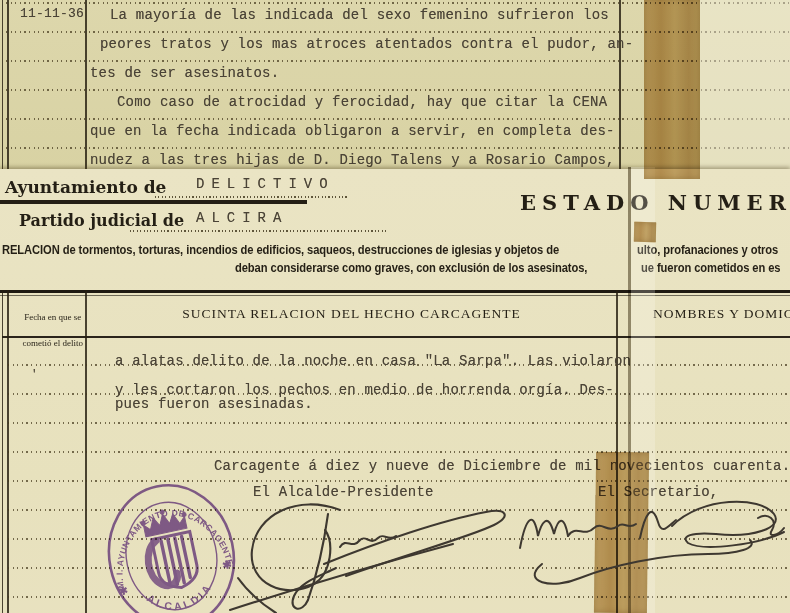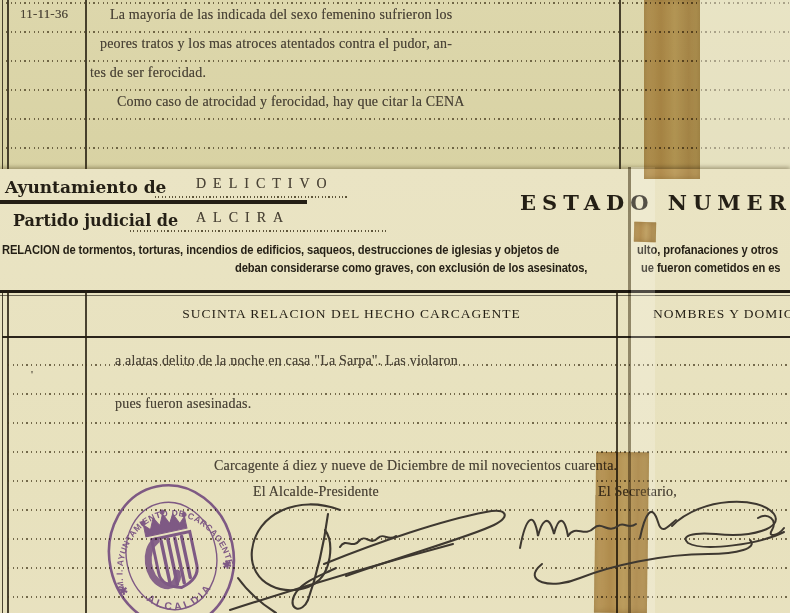--- a/index.html
+++ b/index.html
@@ -6,21 +6,21 @@
   #doc{position:relative;width:790px;height:613px;overflow:hidden;
        background:var(--paper_upper,#dbd5a8);
        font-family:"Liberation Sans",sans-serif;}
   
   .abs{position:absolute;}
   .dl{position:absolute;height:2px;
       background-image:repeating-linear-gradient(90deg,rgba(66,54,26,.7) 0,rgba(66,54,26,.7) 1.3px,transparent 1.3px,transparent 4.6px);}
   .dl-fine{position:absolute;height:2px;
       background-image:repeating-linear-gradient(90deg,rgba(60,50,24,.8) 0,rgba(60,50,24,.8) 1.1px,transparent 1.1px,transparent 3.4px);}
   .vl{position:absolute;background:rgba(38,31,16,.82);}
-  .tw{position:absolute;font-family:Liberation Serif, serif;
+  .tw{position:absolute;font-family:Liberation Mono, monospace;
       font-size:14px;line-height:18px;color:var(--ink_typed,#4a4336);letter-spacing:.2px;
       white-space:pre;text-shadow:0 0 .5px rgba(74,67,54,.55);}
   .lbl{position:absolute;font-family:"DejaVu Serif","Liberation Serif",serif;
        font-weight:bold;color:var(--ink_print,#241f15);white-space:pre;}
   .cond{position:absolute;font-family:"Liberation Sans",sans-serif;font-weight:bold;
         font-size:13px;color:var(--ink_print,#241f15);white-space:pre;
         transform:scaleX(.86);transform-origin:left top;letter-spacing:-.1px;}
   .serifhead{position:absolute;font-family:"Liberation Serif","DejaVu Serif",serif;
         color:var(--ink_print,#241f15);white-space:pre;}
   .tape{position:absolute;mix-blend-mode:multiply;opacity:.9;
@@ -58,62 +58,69 @@
 
     <div class="vl" style="left:2px;top:0;width:1px;height:174px"></div>
     <div class="vl" style="left:7px;top:0;width:2px;height:174px"></div>
     <div class="vl" style="left:85px;top:0;width:2px;height:174px"></div>
     <div class="vl" style="left:619px;top:0;width:2px;height:174px"></div>
     <div id="udoc-light"></div>
 
     <div class="tw" style="left:20px;top:5px;font-size:13px">11-11-36</div>
     <div class="tw" style="left:110px;top:6px">La mayoría de las indicada del sexo femenino sufrieron los</div>
     <div class="tw" style="left:100px;top:35px">peores tratos y los mas atroces atentados contra el pudor, an-</div>
-    <div class="tw" style="left:90px;top:64px">tes de ser ferocidad.</div>
+    <div class="tw" style="left:90px;top:64px">tes de ser asesinatos.</div>
     <div class="tw" style="left:117px;top:93px">Como caso de atrocidad y ferocidad, hay que citar la CENA</div>
+    <div class="tw" style="left:90px;top:122px">que en la fecha indicada obligaron a servir, en completa des-</div>
+    <div class="tw" style="left:90px;top:151px">nudez a las tres hijas de D. Diego Talens y a Rosario Campos,</div>
   </div>
 
   <div id="form">
 
     <div class="lbl" style="left:5px;top:8px;font-size:17px">Ayuntamiento de</div>
     <div class="dl-fine" style="left:155px;top:27px;width:192px"></div>
     <div class="tw" style="left:196px;top:6px;letter-spacing:7px">DELICTIVO</div>
     <div class="abs" style="left:0;top:31px;width:307px;height:4px;background:#241f15"></div>
     <div class="lbl" style="left:520px;top:21px;font-size:21px;letter-spacing:6px">ESTADO NUMERO 3</div>
-    <div class="lbl" style="left:13px;top:42px;font-size:16px">Partido judicial de</div>
+    <div class="lbl" style="left:19px;top:42px;font-size:16px">Partido judicial de</div>
     <div class="dl-fine" style="left:130px;top:61px;width:258px"></div>
     <div class="tw" style="left:196px;top:40px;letter-spacing:7px">ALCIRA</div>
 
     <div class="cond" style="left:2px;top:73px">RELACION de tormentos, torturas, incendios de edificios, saqueos, destrucciones de iglesias y objetos de</div>
     <div class="cond" style="left:637px;top:73px">ulto, profanaciones y otros</div>
     <div class="cond" style="left:235px;top:91px">deban considerarse como graves, con exclusión de los asesinatos,</div>
     <div class="cond" style="left:641px;top:91px">ue fueron cometidos en es</div>
 
     <div class="abs" style="left:0;top:121px;width:790px;height:3px;background:#1f1a12"></div>
     <div class="abs" style="left:0;top:126px;width:790px;height:1px;background:rgba(31,26,18,.6)"></div>
     <div class="abs" style="left:2px;top:167px;width:788px;height:2px;background:#2a241a"></div>
     <div class="vl" style="left:2px;top:121px;width:1px;height:323px"></div>
     <div class="vl" style="left:7px;top:121px;width:2px;height:323px"></div>
     <div class="vl" style="left:85px;top:121px;width:2px;height:323px"></div>
     <div class="vl" style="left:616px;top:121px;width:2px;height:323px"></div>
 
+    <div class="serifhead" style="left:8px;top:129px;width:76px;font-size:9px;line-height:13px;text-align:center">
+      <span>Fecha en que se</span><br>
+      <span>cometió el delito</span>
+    </div>
     <div class="serifhead" style="left:87px;top:137px;width:529px;font-size:13.5px;letter-spacing:1px;text-align:center">SUCINTA RELACION DEL HECHO CARCAGENTE</div>
     <div class="serifhead" style="left:653px;top:137px;font-size:13.5px;letter-spacing:1px">NOMBRES Y DOMICIL</div>
 
     <div class="dl" style="left:8px;right:0;top:195px"></div>
     <div class="dl" style="left:8px;right:0;top:224px"></div>
     <div class="dl" style="left:8px;right:0;top:253px"></div>
     <div class="dl" style="left:8px;right:0;top:282px"></div>
     <div class="dl" style="left:8px;right:0;top:311px"></div>
     <div class="dl" style="left:8px;right:0;top:340px"></div>
     <div class="dl" style="left:8px;right:0;top:369px"></div>
     <div class="dl" style="left:8px;right:0;top:398px"></div>
     <div class="dl" style="left:8px;right:0;top:427px"></div>
 
     <div class="tw" style="left:115px;top:183px">a alatas delito de la noche en casa "La Sarpa". Las violaron</div>
+    <div class="tw" style="left:115px;top:212px">y les cortaron los pechos en medio de horrenda orgía. Des-</div>
     <div class="tw" style="left:115px;top:226px">pues fueron asesinadas.</div>
     <div class="tw" style="left:31px;top:196px;font-size:11px">'</div>
     <div class="tw" style="left:214px;top:288px">Carcagente á diez y nueve de Diciembre de mil novecientos cuarenta.</div>
     <div class="tw" style="left:253px;top:314px">El Alcalde-Presidente</div>
     <div class="tw" style="left:598px;top:314px">El Secretario,</div>
   </div>
 
   <div class="crease"></div>
   <div class="creaselight"></div>
 

